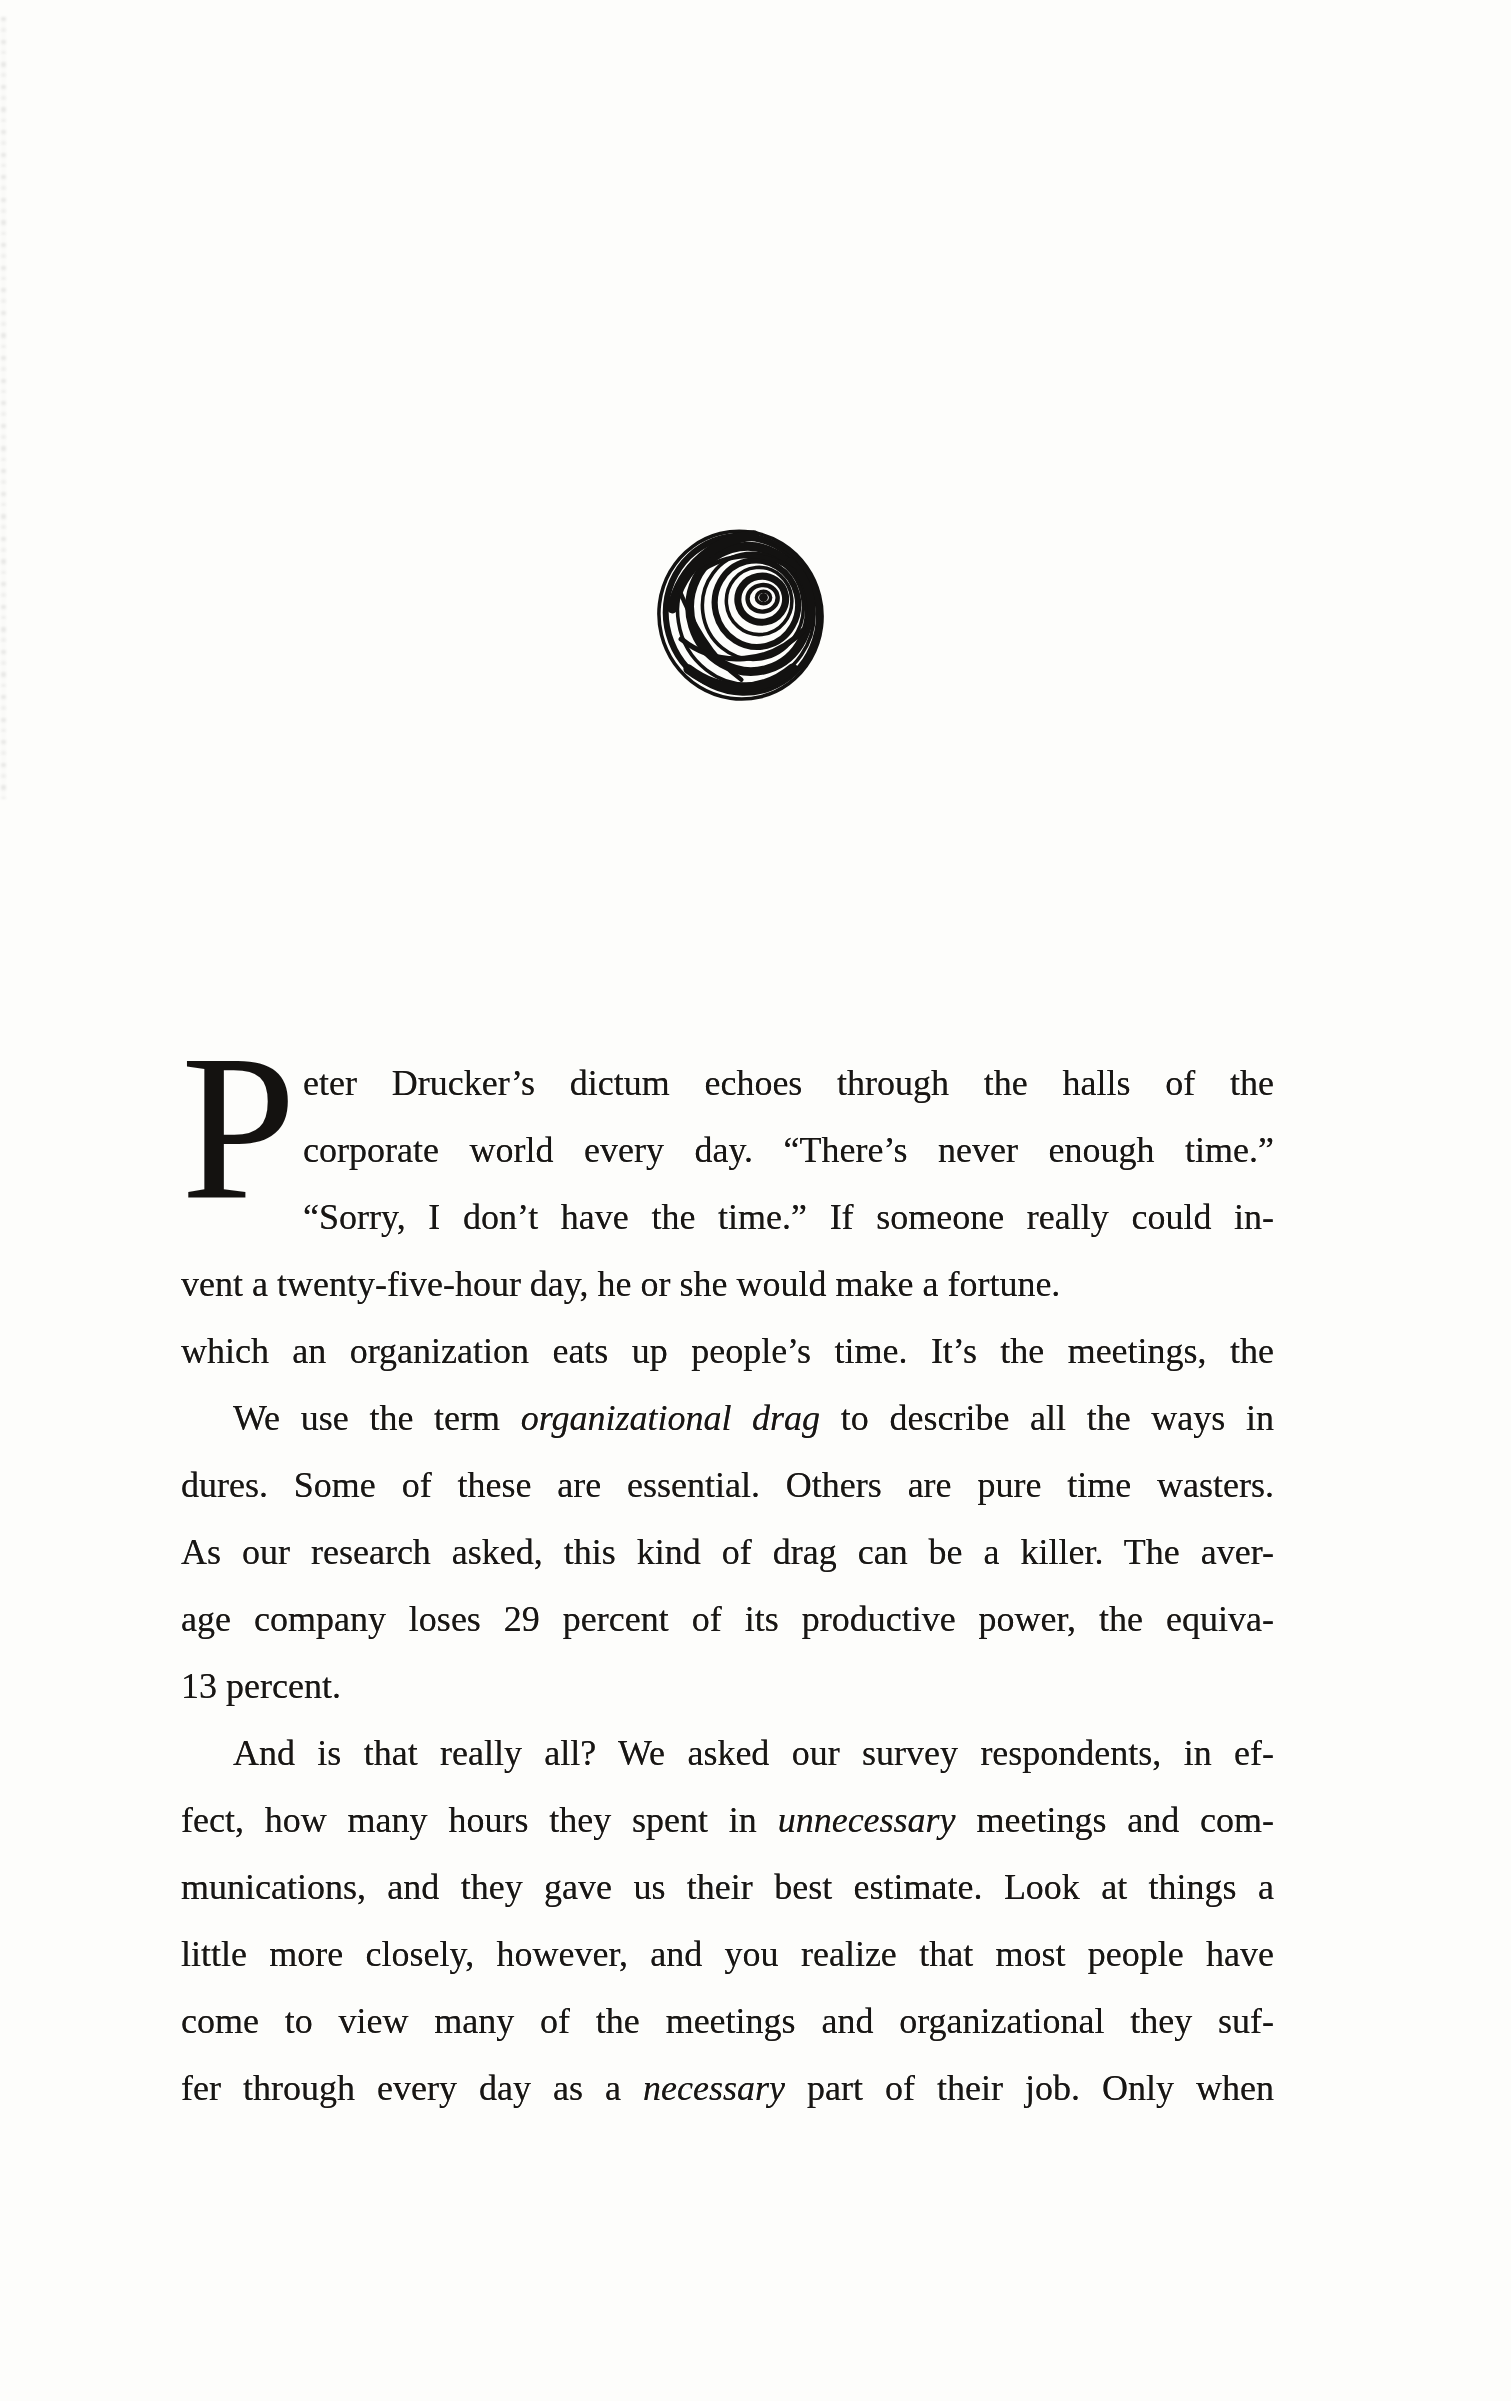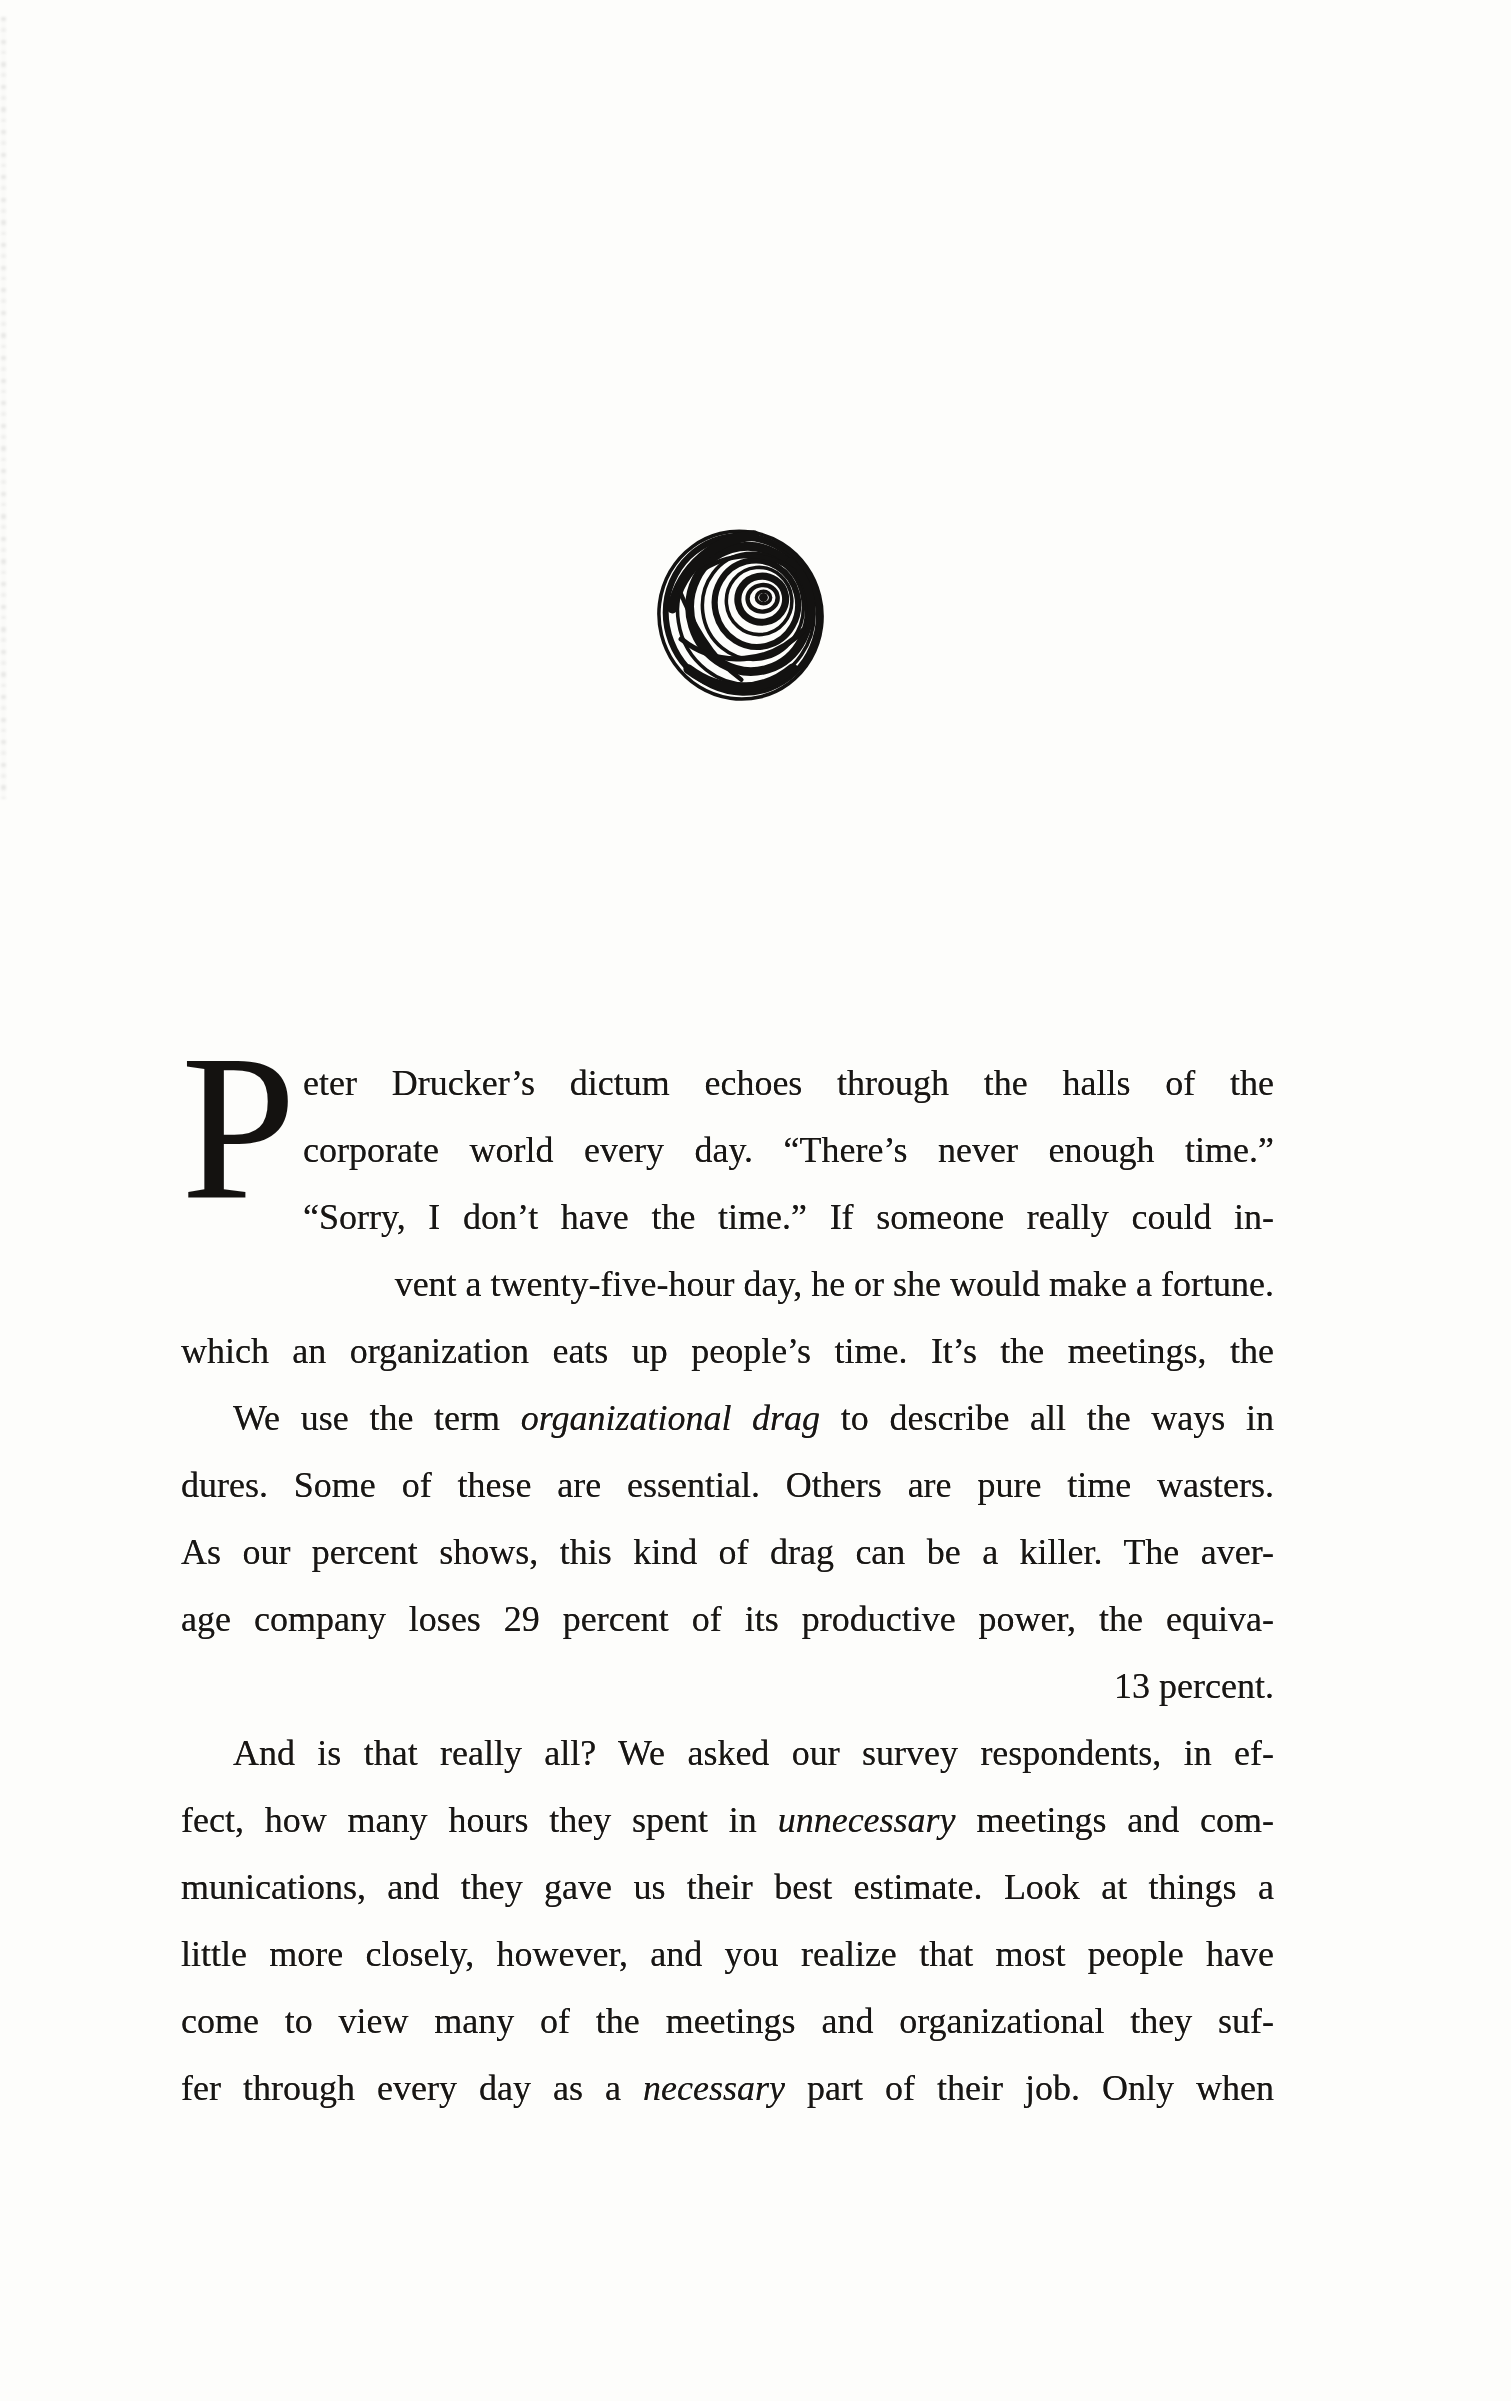--- a/index.html
+++ b/index.html
@@ -48,21 +48,21 @@
     top: 1050px;
     width: 1093px;
     color: #181614;
     font-size: 36px;
     line-height: 67px;
     text-shadow: 0 0 0.5px rgba(24,22,20,0.75);
   }
   .paragraph { margin: 0; }
   .line {
     height: 67px;
-    text-align: right;
+    text-align: left;
     white-space: pre-wrap;
   }
   .line.just {
     text-align: justify;
     text-align-last: justify;
     text-justify: inter-word;
   }
   .line.first { text-indent: 52px; }
   .it { font-style: italic; }
   .dropcap {
@@ -112,21 +112,21 @@
         <span class="dropcap">P</span>
         <div class="line just"><span>eter Drucker’s dictum echoes through the halls of the</span></div>
         <div class="line just"><span>corporate world every day. “There’s never enough time.”</span></div>
         <div class="line just"><span>“Sorry, I don’t have the time.” If someone really could in-</span></div>
         <div class="line"><span>vent a twenty-five-hour day, he or she would make a fortune.</span></div>
       </div>
       <div class="paragraph">
         <div class="line just"><span>which an organization eats up people’s time. It’s the meetings, the</span></div>
         <div class="line just first"><span>We use the term </span><span class="it">organizational drag</span><span> to describe all the ways in</span></div>
         <div class="line just"><span>dures. Some of these are essential. Others are pure time wasters.</span></div>
-        <div class="line just"><span>As our percent shows, this kind of drag can be a killer. The aver-</span></div>
+        <div class="line just"><span>As our research asked, this kind of drag can be a killer. The aver-</span></div>
         <div class="line just"><span>age company loses 29 percent of its productive power, the equiva-</span></div>
         <div class="line"><span>13 percent.</span></div>
       </div>
       <div class="paragraph">
         <div class="line just first"><span>And is that really all? We asked our survey respondents, in ef-</span></div>
         <div class="line just"><span>fect, how many hours they spent in </span><span class="it">unnecessary</span><span> meetings and com-</span></div>
         <div class="line just"><span>munications, and they gave us their best estimate. Look at things a</span></div>
         <div class="line just"><span>little more closely, however, and you realize that most people have</span></div>
         <div class="line just"><span>come to view many of the meetings and organizational they suf-</span></div>
         <div class="line just"><span>fer through every day as a </span><span class="it">necessary</span><span> part of their job. Only when</span></div>

